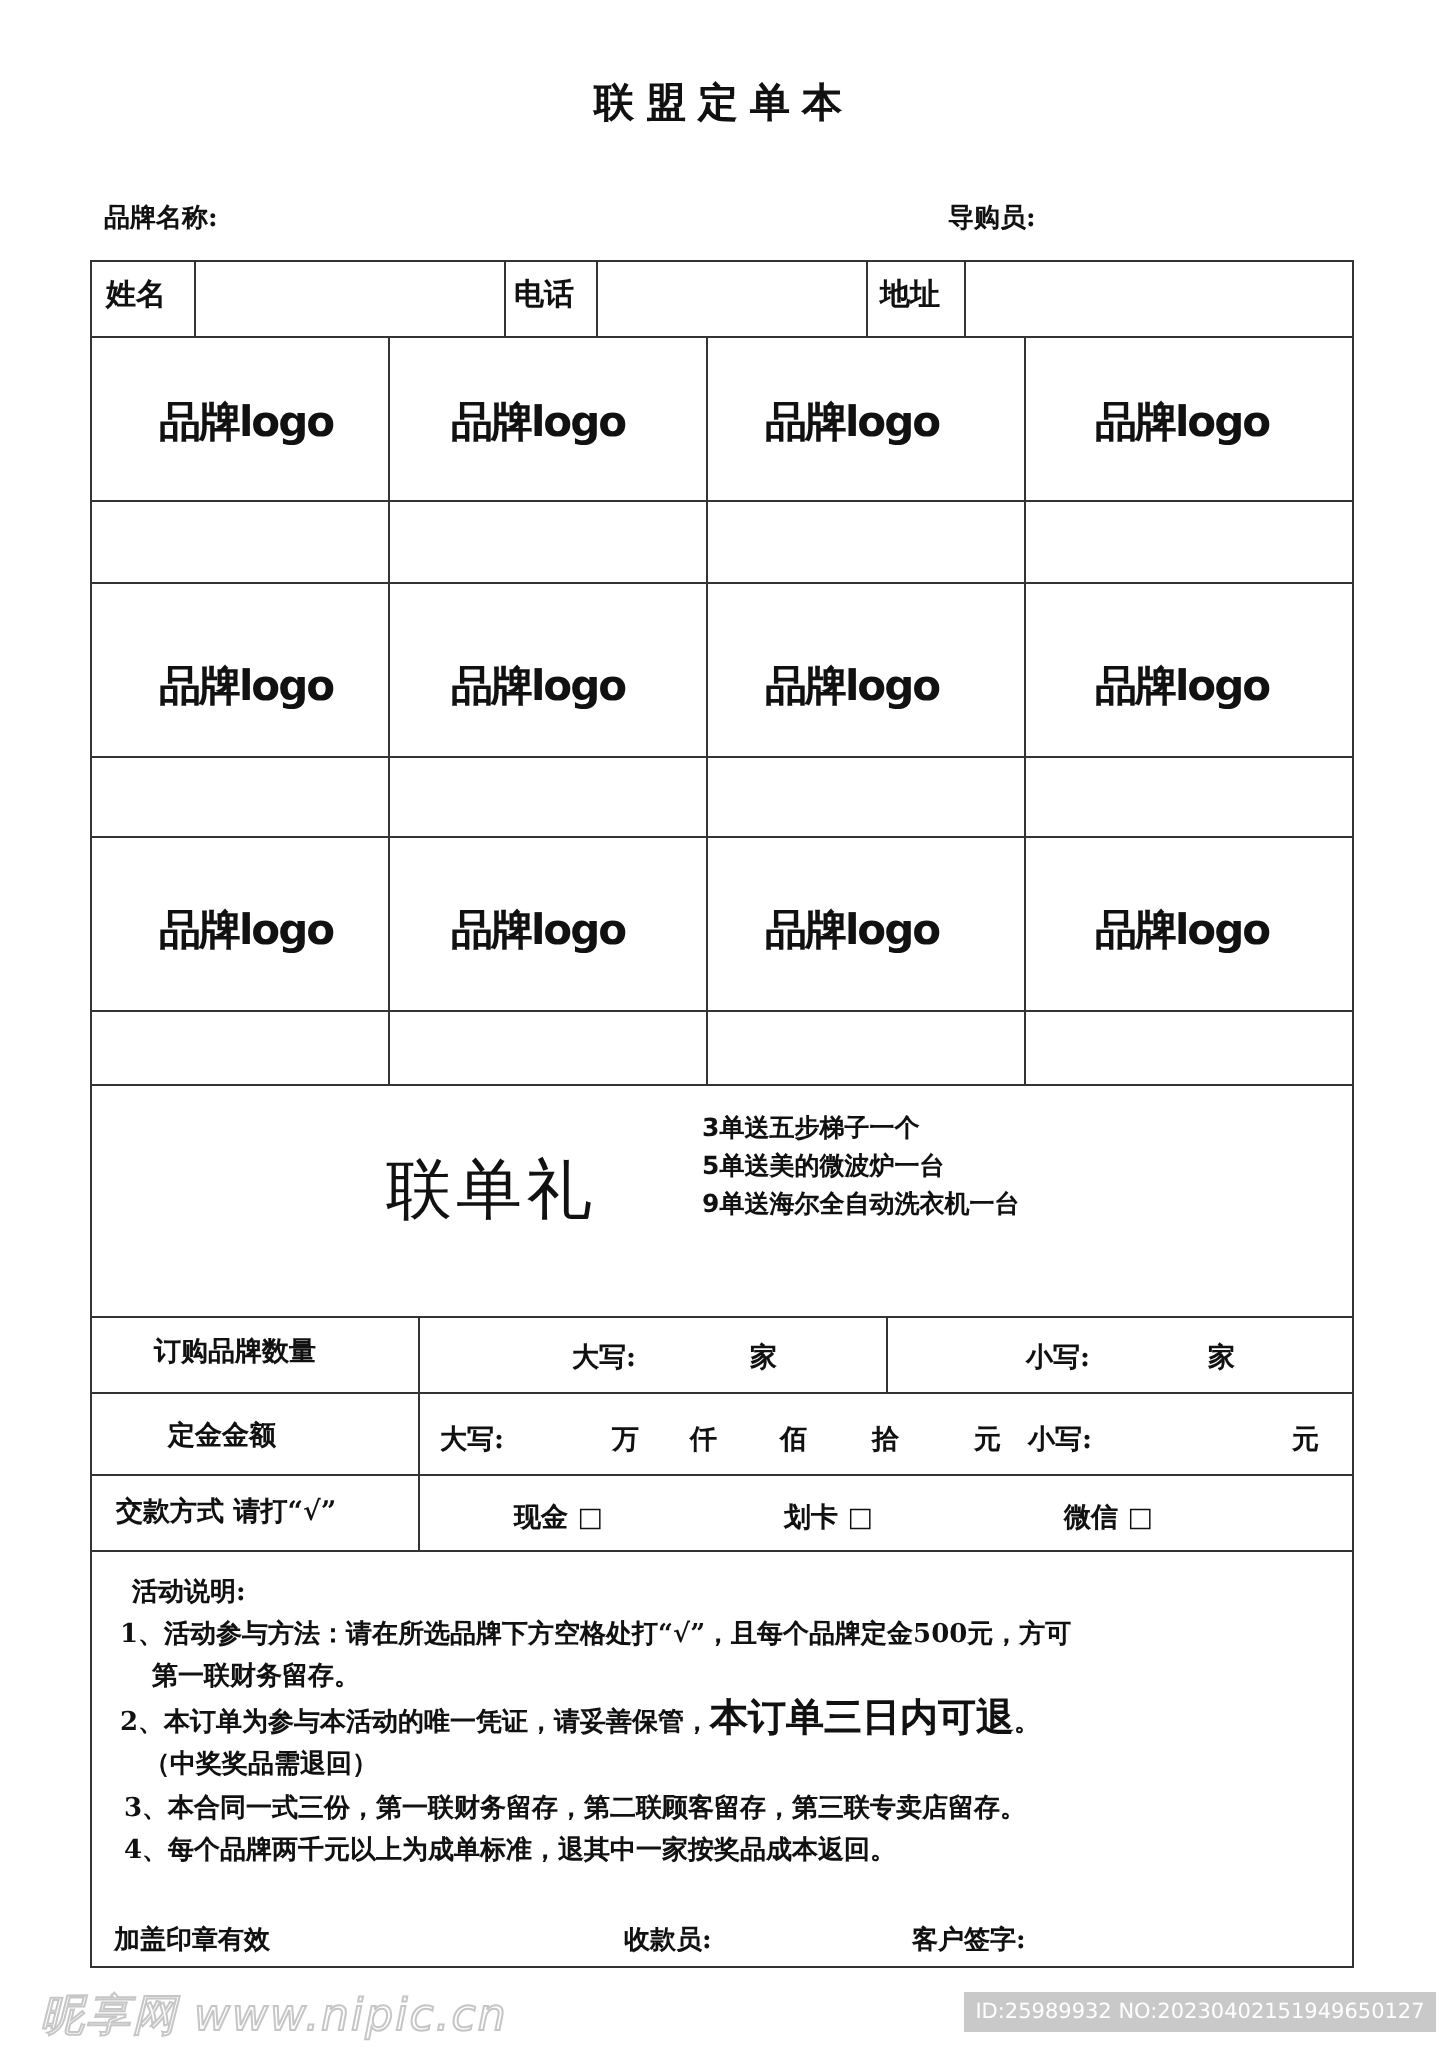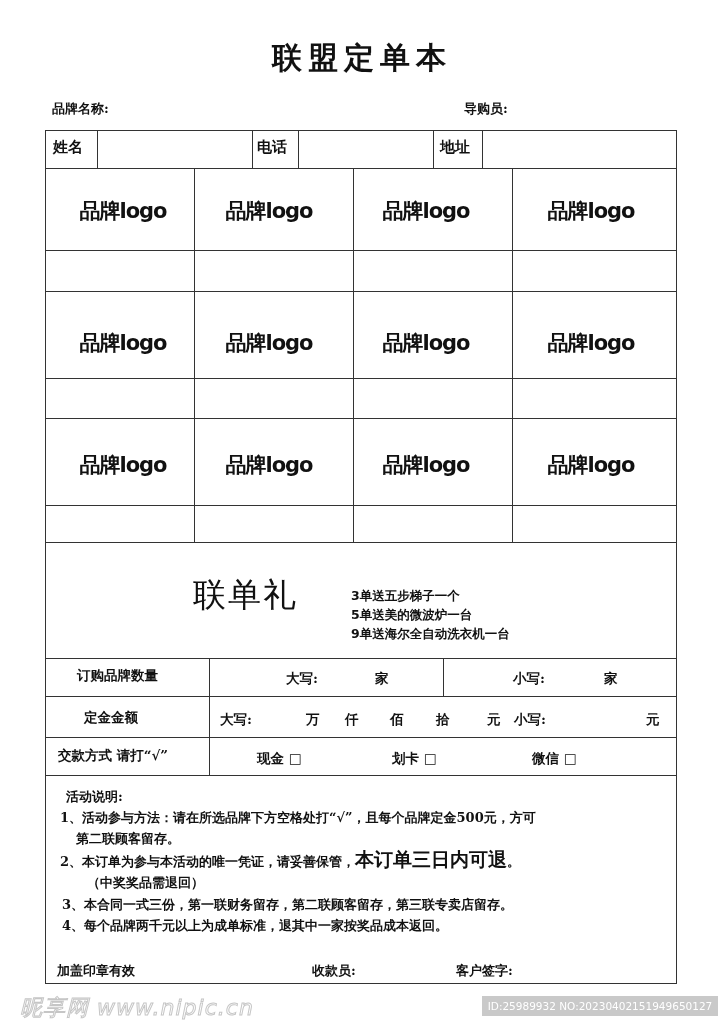--- a/index.html
+++ b/index.html
@@ -1,42 +1,42 @@
 <!DOCTYPE html>
 <html><head>
 <meta charset="utf-8">
 <style>
   html, body { margin:0; padding:0; }
   body { width:724px; height:1024px; background:#ffffff; position:relative; overflow:hidden;
          font-family:"DejaVu Serif","Liberation Serif",serif; color:#111; }
   .abs { position:absolute; }
-  .title { left:0; width:724px; top:38px; text-align:center; font-size:30px; font-weight:bold; letter-spacing:6px; }
+  .title { left:0; width:724px; top:38px; text-align:center; font-size:20px; font-weight:bold; letter-spacing:6px; }
   .meta { top:100px; font-size:13px; font-weight:bold; }
   .box { position:absolute; border:1.5px solid #333; box-sizing:border-box; }
   .hl { position:absolute; height:0; border-top:1.5px solid #333; }
   .vl { position:absolute; width:0; border-left:1.5px solid #333; }
   .lbl { position:absolute; font-size:15px; font-weight:bold; }
   .logo { position:absolute; width:130px; text-align:center; font-family:"DejaVu Sans","Liberation Sans",sans-serif;
           font-size:21px; font-weight:bold; letter-spacing:-1px; }
   .gift-big { position:absolute; font-family:"DejaVu Sans","Liberation Sans",sans-serif; font-weight:normal; font-size:33px; letter-spacing:2px; }
-  .gift-list { position:absolute; font-family:"DejaVu Sans","Liberation Sans",sans-serif; font-weight:bold; font-size:12.5px; line-height:19px;margin-top:32px; }
+  .gift-list { position:absolute; font-family:"DejaVu Sans","Liberation Sans",sans-serif; font-weight:bold; font-size:12.5px; line-height:19px; }
   .cell-text { position:absolute; font-size:13.5px; font-weight:bold; }
   .note { position:absolute; font-size:13px; font-weight:bold; line-height:21px; }
   .note .big { font-size:19px; }
   .wm-left { position:absolute; left:20px; top:993px; font-family:"DejaVu Sans",sans-serif; font-size:22px; font-style:italic;
              color:#fff; -webkit-text-stroke:1px #c6c6c6; letter-spacing:1px; }
   .wm-right { position:absolute; left:482px; top:996px; width:236px; height:20px; background:#c9c9c9; color:#fff;
               font-family:"DejaVu Sans",sans-serif; font-size:10.5px; line-height:20px; text-align:center; }
 </style>
 </head>
 <body>
 
 <div class="abs title">联盟定单本</div>
 <div class="abs meta" style="left:52px;">品牌名称:</div>
-<div class="abs meta" style="left:464px;">导购员:</div>
+<div class="abs meta" style="left:474px;">导购员:</div>
 
 <div class="box" style="left:45px;top:130px;width:632px;height:854px;"></div>
 
 <div class="hl" style="left:45px;top:168px;width:632px;"></div>
 <div class="vl" style="left:97px;top:130px;height:38px;"></div>
 <div class="vl" style="left:252px;top:130px;height:38px;"></div>
 <div class="vl" style="left:298px;top:130px;height:38px;"></div>
 <div class="vl" style="left:433px;top:130px;height:38px;"></div>
 <div class="vl" style="left:482px;top:130px;height:38px;"></div>
 <div class="lbl" style="left:53px;top:138px;">姓名</div>
@@ -118,23 +118,23 @@
 <div class="abs" style="left:552px;top:700px;width:90px;height:33px;"></div>
 <div class="cell-text" style="left:646px;top:711px;">元</div>
 
 <div class="cell-text" style="left:58px;top:747px;">交款方式 请打“√”</div>
 <div class="cell-text" style="left:257px;top:750px;">现金 □</div>
 <div class="cell-text" style="left:392px;top:750px;">划卡 □</div>
 <div class="cell-text" style="left:532px;top:750px;">微信 □</div>
 
 <div class="note" style="left:66px;top:786px;">活动说明:</div>
 <div class="note" style="left:60px;top:807px;">1、活动参与方法：请在所选品牌下方空格处打“√”，且每个品牌定金500元，方可</div>
-<div class="note" style="left:76px;top:828px;">第二联顾客留存。</div>
+<div class="note" style="left:76px;top:828px;">第一联财务留存。</div>
 <div class="note" style="left:60px;top:849px;"><span>2、本订单为参与本活动的唯一凭证，请妥善保管，</span><span class="big">本订单三日内可退</span><span>。</span></div>
-<div class="note" style="left:72px;top:872px;margin-left:15px;">（中奖奖品需退回）</div>
+<div class="note" style="left:72px;top:872px;">（中奖奖品需退回）</div>
 <div class="note" style="left:62px;top:894px;">3、本合同一式三份，第一联财务留存，第二联顾客留存，第三联专卖店留存。</div>
 <div class="note" style="left:62px;top:915px;">4、每个品牌两千元以上为成单标准，退其中一家按奖品成本返回。</div>
 
 <div class="note" style="left:57px;top:960px;">加盖印章有效</div>
 <div class="note" style="left:312px;top:960px;">收款员:</div>
 <div class="abs" style="left:362px;top:958px;width:80px;height:22px;"></div>
 <div class="note" style="left:456px;top:960px;">客户签字:</div>
 <div class="abs" style="left:524px;top:958px;width:140px;height:22px;"></div>
 
 <div class="wm-left">昵享网 www.nipic.cn</div>

